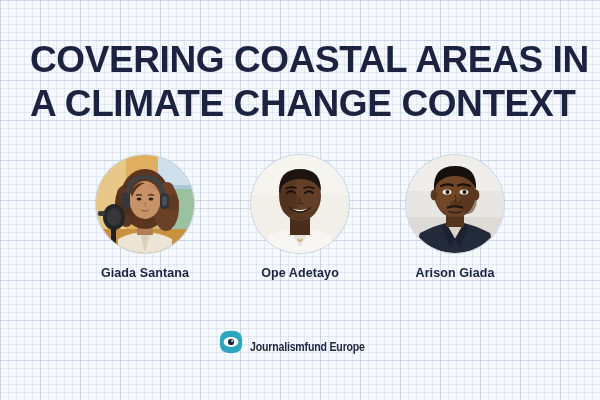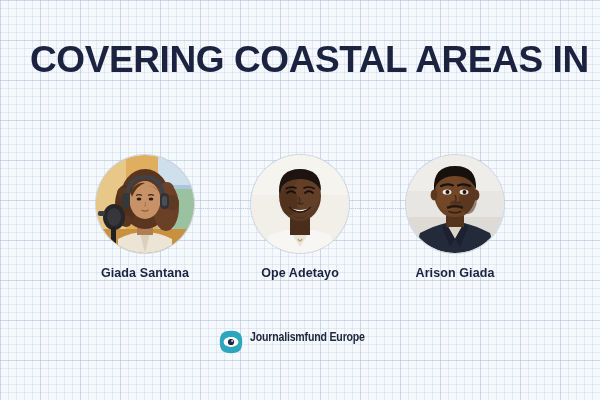--- a/index.html
+++ b/index.html
@@ -100,21 +100,21 @@
     white-space: nowrap;
   }
 
   
   #logo {
     position: absolute;
     left: 0;
     top: 330px;
     width: 600px;
     display: flex;
-    align-items: flex-start;
+    align-items: flex-end;
     justify-content: center;
     gap: 7px;
   }
   #logo-mark {
     width: 24px;
     height: 24px;
     flex: 0 0 auto;
   }
   #logo-text {
     font-family: "Liberation Sans", sans-serif;
@@ -127,20 +127,21 @@
     white-space: nowrap;
   }
 </style>
 </head>
 <body>
 
 <div id="poster">
 
   <div id="title-block">
     <span class="title-line">COVERING COASTAL AREAS IN</span>
+    <span class="title-line">A CLIMATE CHANGE CONTEXT</span>
   </div>
 
   <div id="connector"></div>
 
   <div id="speakers">
 
     <div class="speaker p0">
       <div class="avatar">
         <svg viewBox="0 0 98 98" xmlns="http://www.w3.org/2000/svg" aria-hidden="true">
           <defs>

